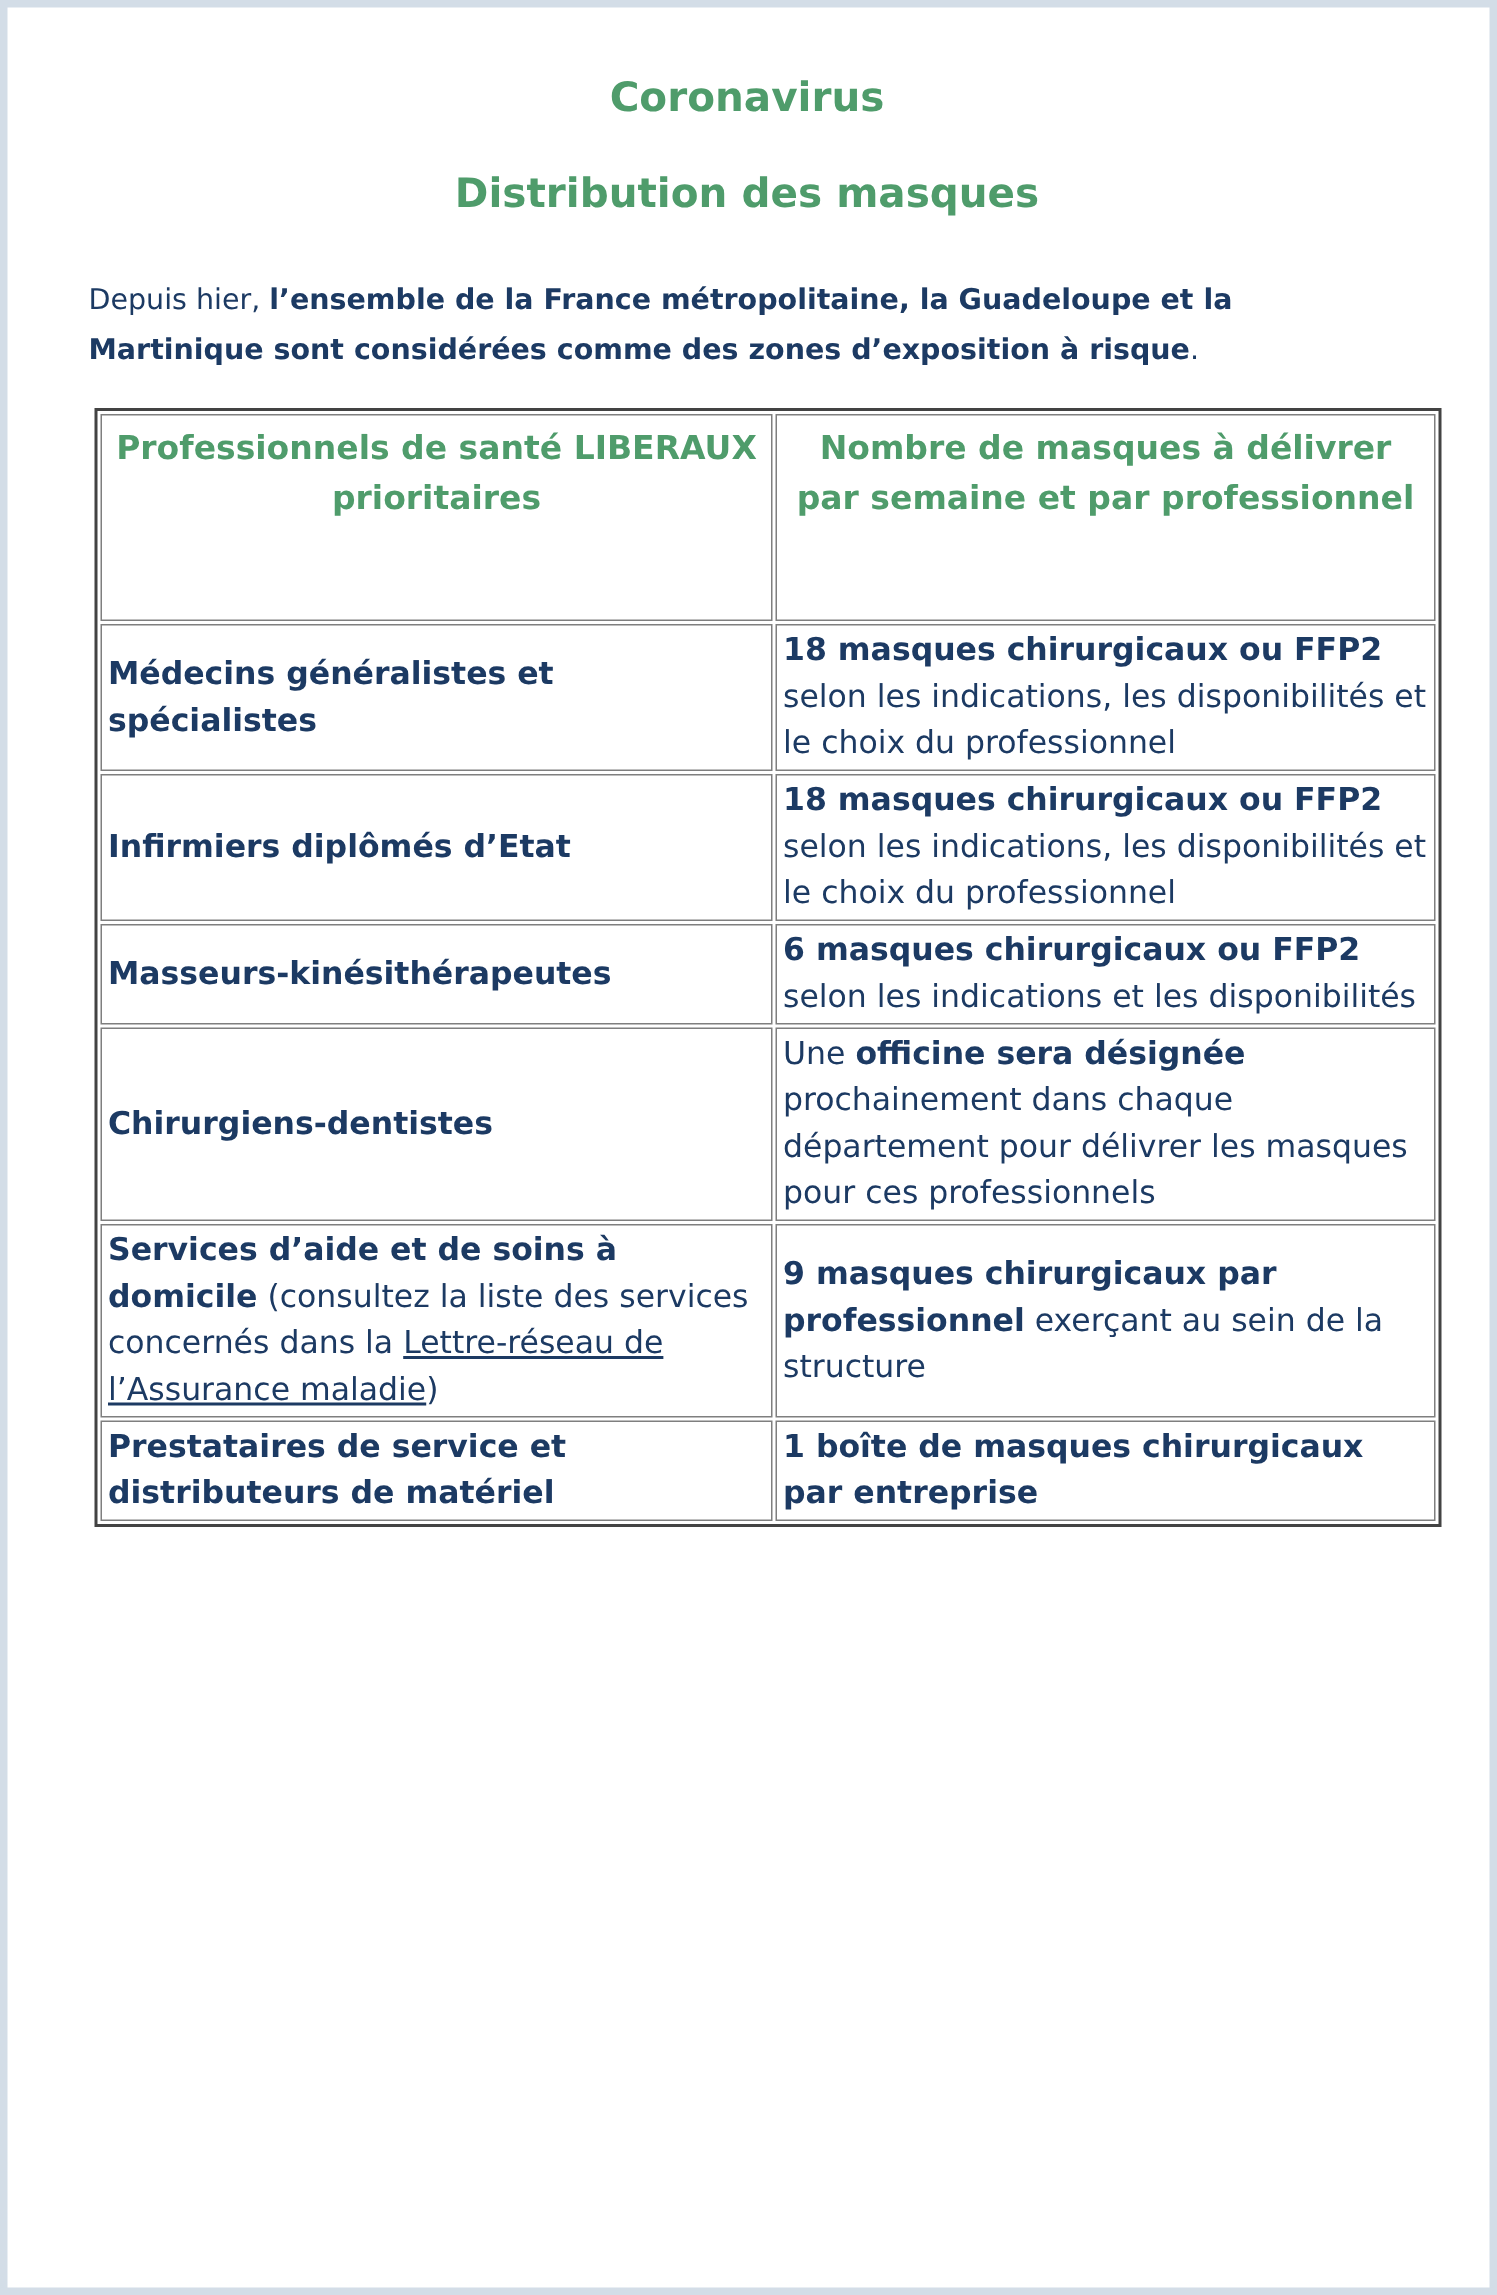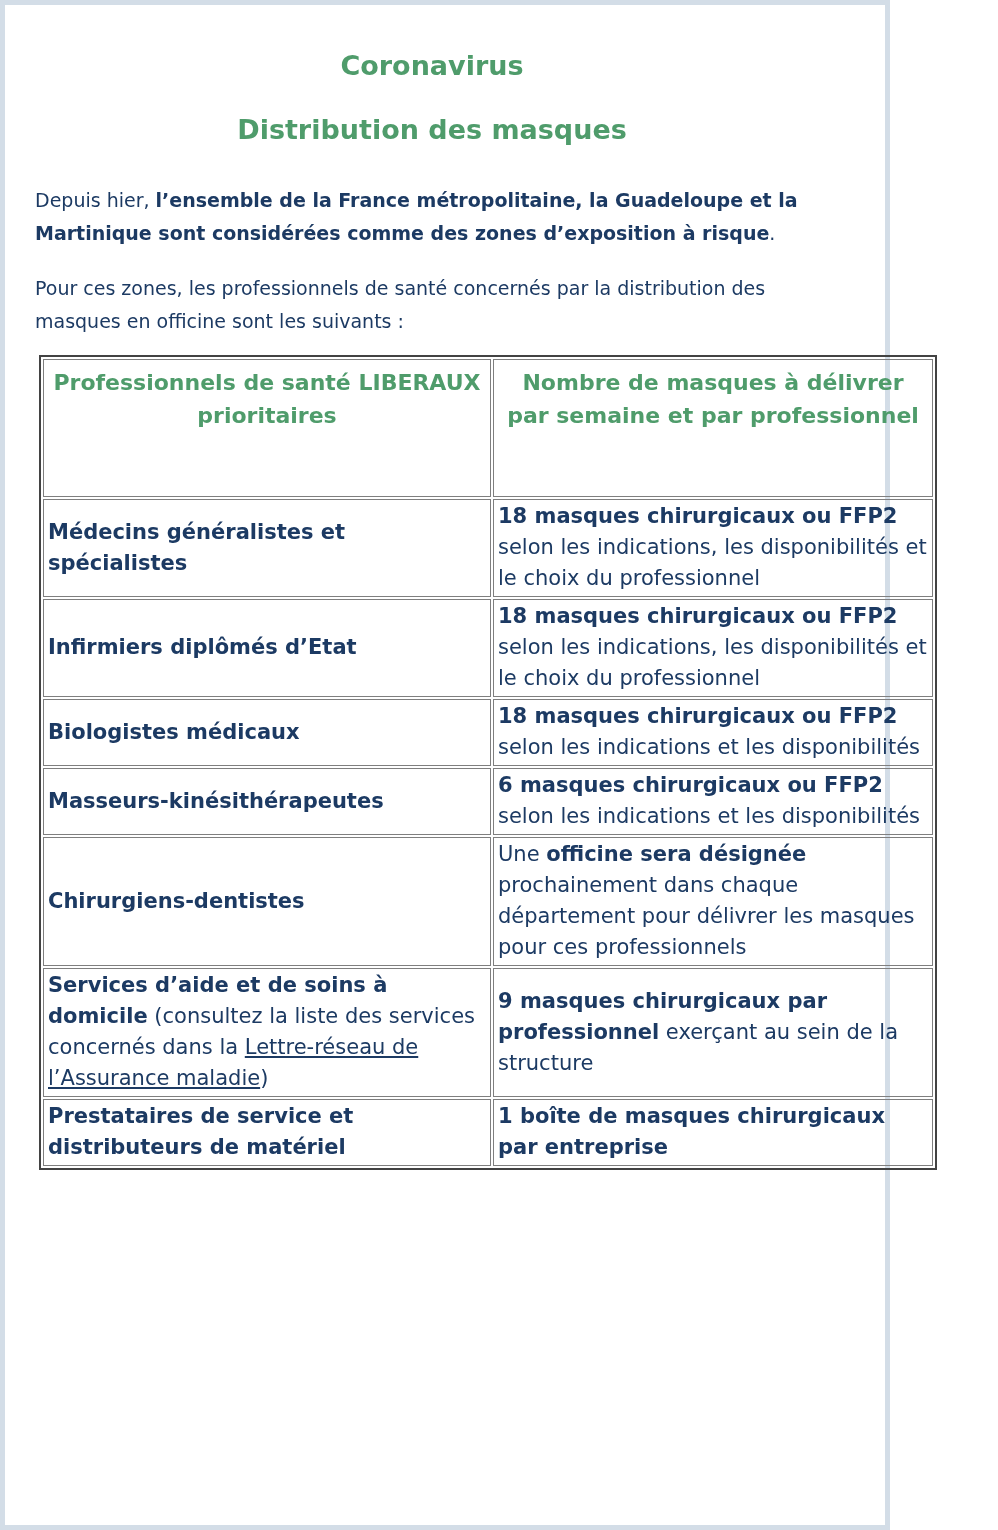--- a/index.html
+++ b/index.html
@@ -1,22 +1,22 @@
 <!DOCTYPE html>
 <html><head>
 <meta charset="utf-8">
 <style>
   html, body { margin: 0; padding: 0; background: #ffffff; }
   .page {
     box-sizing: border-box;
-    width: 890px;
+    width: 998px;
     min-height: 1530px;
     border: 5px solid #d3dde7;
     background: #ffffff;
-    padding: 44px 52px 24px 26px;
+    padding: 44px 52px 24px 50px;
     font-family: "DejaVu Sans", "Liberation Sans", sans-serif;
     color: #1c3a63;
   }
   .title, .subtitle {
     text-align: center;
     color: #4f9c6b;
     font-size: 27px;
     font-weight: bold;
     margin: 0;
     line-height: 34px;
@@ -67,41 +67,36 @@
 </head>
 <body>
 
 <div class="page">
 
   <div class="title">Coronavirus</div>
   <div class="subtitle">Distribution des masques</div>
 
   <p class="para p1"><span>Depuis hier, </span><span class="b">l’ensemble de la France métropolitaine, la Guadeloupe et la Martinique sont considérées comme des zones d’exposition à risque</span><span>.</span></p>
 
-  <p class="para p2">Pour ces zones, les professionnels de santé concernés par la distribution des masques en officine sont les suivants :</p>
 
   <table class="masks">
     <thead>
       <tr>
         <th class="col-left">Professionnels de santé LIBERAUX prioritaires</th>
         <th class="col-right">Nombre de masques à délivrer par semaine et par professionnel</th>
       </tr>
     </thead>
     <tbody id="tbody">
         <tr>
           <td><span class="b ">Médecins généralistes et spécialistes</span></td>
           <td><span class="b ">18 masques chirurgicaux ou FFP2</span><span class=""> selon les indications, les disponibilités et le choix du professionnel</span></td>
         </tr>
         <tr>
           <td><span class="b ">Infirmiers diplômés d’Etat</span></td>
           <td><span class="b ">18 masques chirurgicaux ou FFP2</span><span class=""> selon les indications, les disponibilités et le choix du professionnel</span></td>
-        </tr>
-        <tr>
-          <td><span class="b ">Biologistes médicaux</span></td>
-          <td><span class="b ">18 masques chirurgicaux ou FFP2</span><span class=""> selon les indications et les disponibilités</span></td>
         </tr>
         <tr>
           <td><span class="b ">Masseurs-kinésithérapeutes</span></td>
           <td><span class="b ">6 masques chirurgicaux ou FFP2</span><span class=""> selon les indications et les disponibilités</span></td>
         </tr>
         <tr>
           <td><span class="b ">Chirurgiens-dentistes</span></td>
           <td><span class="">Une </span><span class="b ">officine sera désignée</span><span class=""> prochainement dans chaque département pour délivrer les masques pour ces professionnels</span></td>
         </tr>
         <tr>

